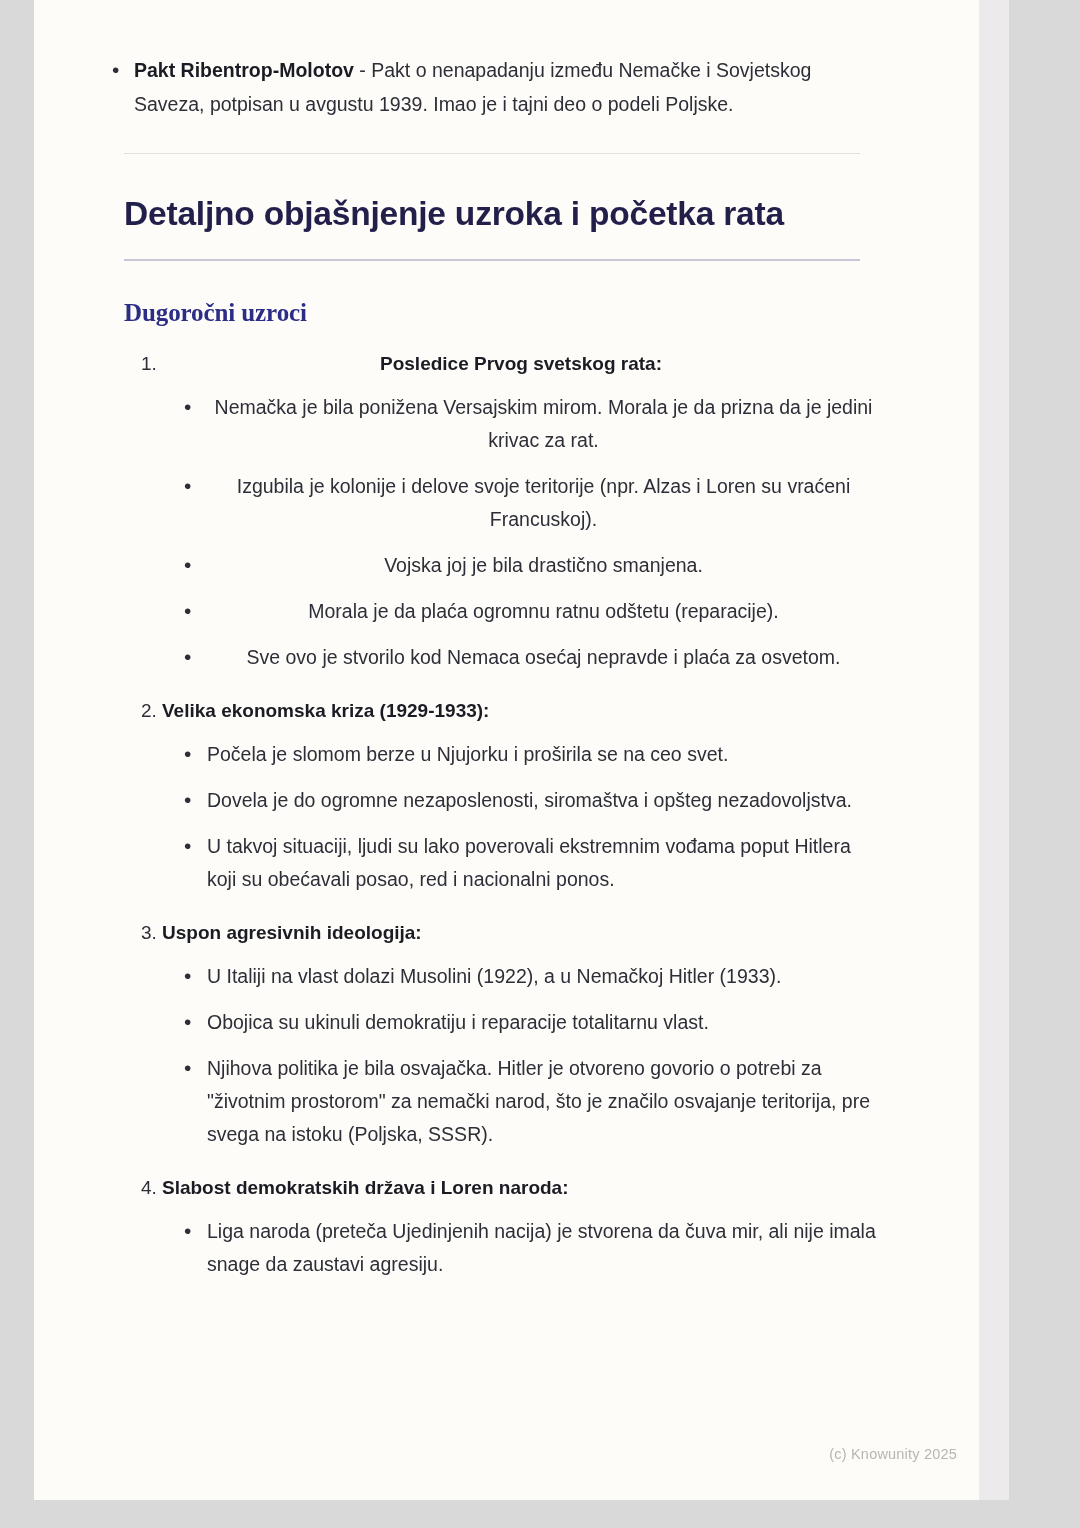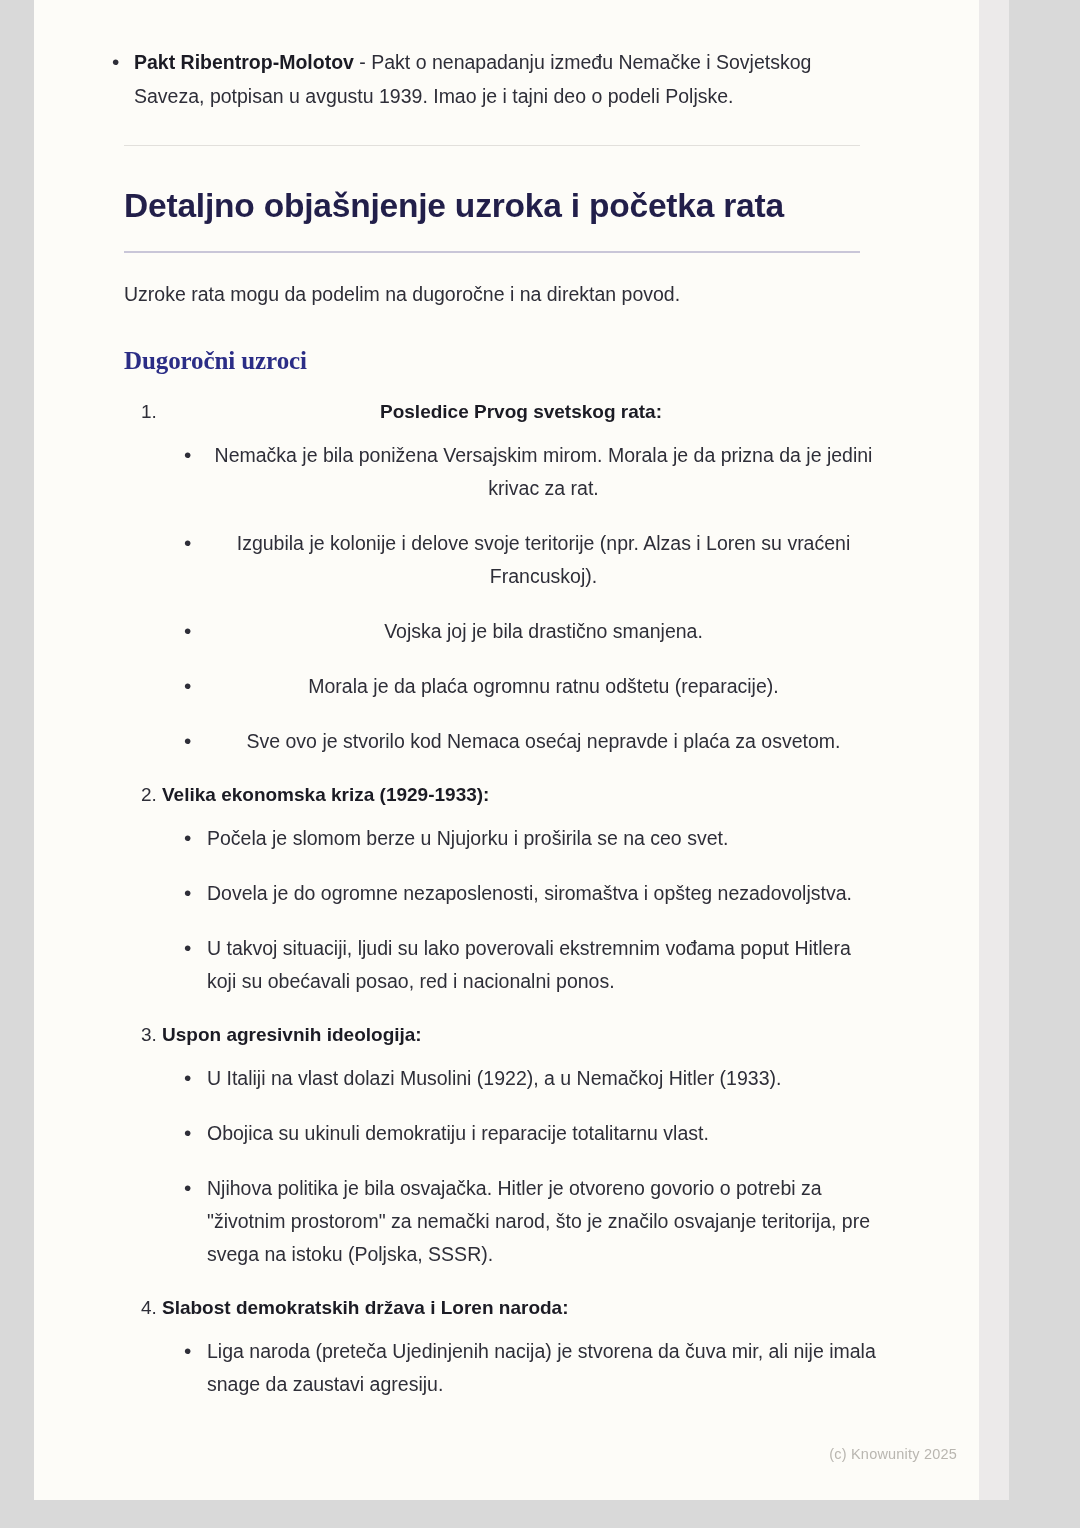--- a/index.html
+++ b/index.html
@@ -28,21 +28,21 @@
     position: absolute;
     left: 979px;
     top: 0;
     width: 30px;
     height: 1500px;
     background: #eceaea;
   }
   .content {
     position: absolute;
     left: 56px;
-    top: 0;
+    top: 8px;
     width: 790px;
   }
 
   ul.bullets, ol.numbers {
     margin: 0;
     padding: 0;
   }
 
   
   .top-list {
@@ -134,21 +134,21 @@
     padding-left: 22px;
     list-style: none;
     font-weight: normal;
   }
   ul.sub li {
     position: relative;
     font-size: 19.5px;
     line-height: 33px;
     color: #2e2e38;
     padding-left: 23px;
-    margin-top: 22px;
+    margin-top: 13px;
     font-weight: normal;
   }
   ul.sub li:first-child { margin-top: 0; }
   ul.sub li::before {
     content: "•";
     position: absolute;
     left: 0;
     top: -1px;
     font-size: 21px;
     color: #2e2e38;
@@ -171,21 +171,20 @@
 
     <ul class="top-list">
       <li><b>Pakt Ribentrop-Molotov</b><span> - Pakt o nenapadanju između Nemačke i Sovjetskog Saveza, potpisan u avgustu 1939. Imao je i tajni deo o podeli Poljske.</span></li>
     </ul>
 
     <div class="divider"></div>
 
     <h1 class="doc-title">Detaljno objašnjenje uzroka i početka rata</h1>
     <div class="title-rule"></div>
 
-    <p class="lead">Uzroke rata mogu da podelim na dugoročne i na direktan povod.</p>
 
     <h2 class="section">Dugoročni uzroci</h2>
 
     <ol class="numbers">
       <li>
         <span>Posledice Prvog svetskog rata:</span>
         <ul class="sub">
           <li>Nemačka je bila ponižena Versajskim mirom. Morala je da prizna da je jedini krivac za rat.</li>
           <li>Izgubila je kolonije i delove svoje teritorije (npr. Alzas i Loren su vraćeni Francuskoj).</li>
           <li>Vojska joj je bila drastično smanjena.</li>

